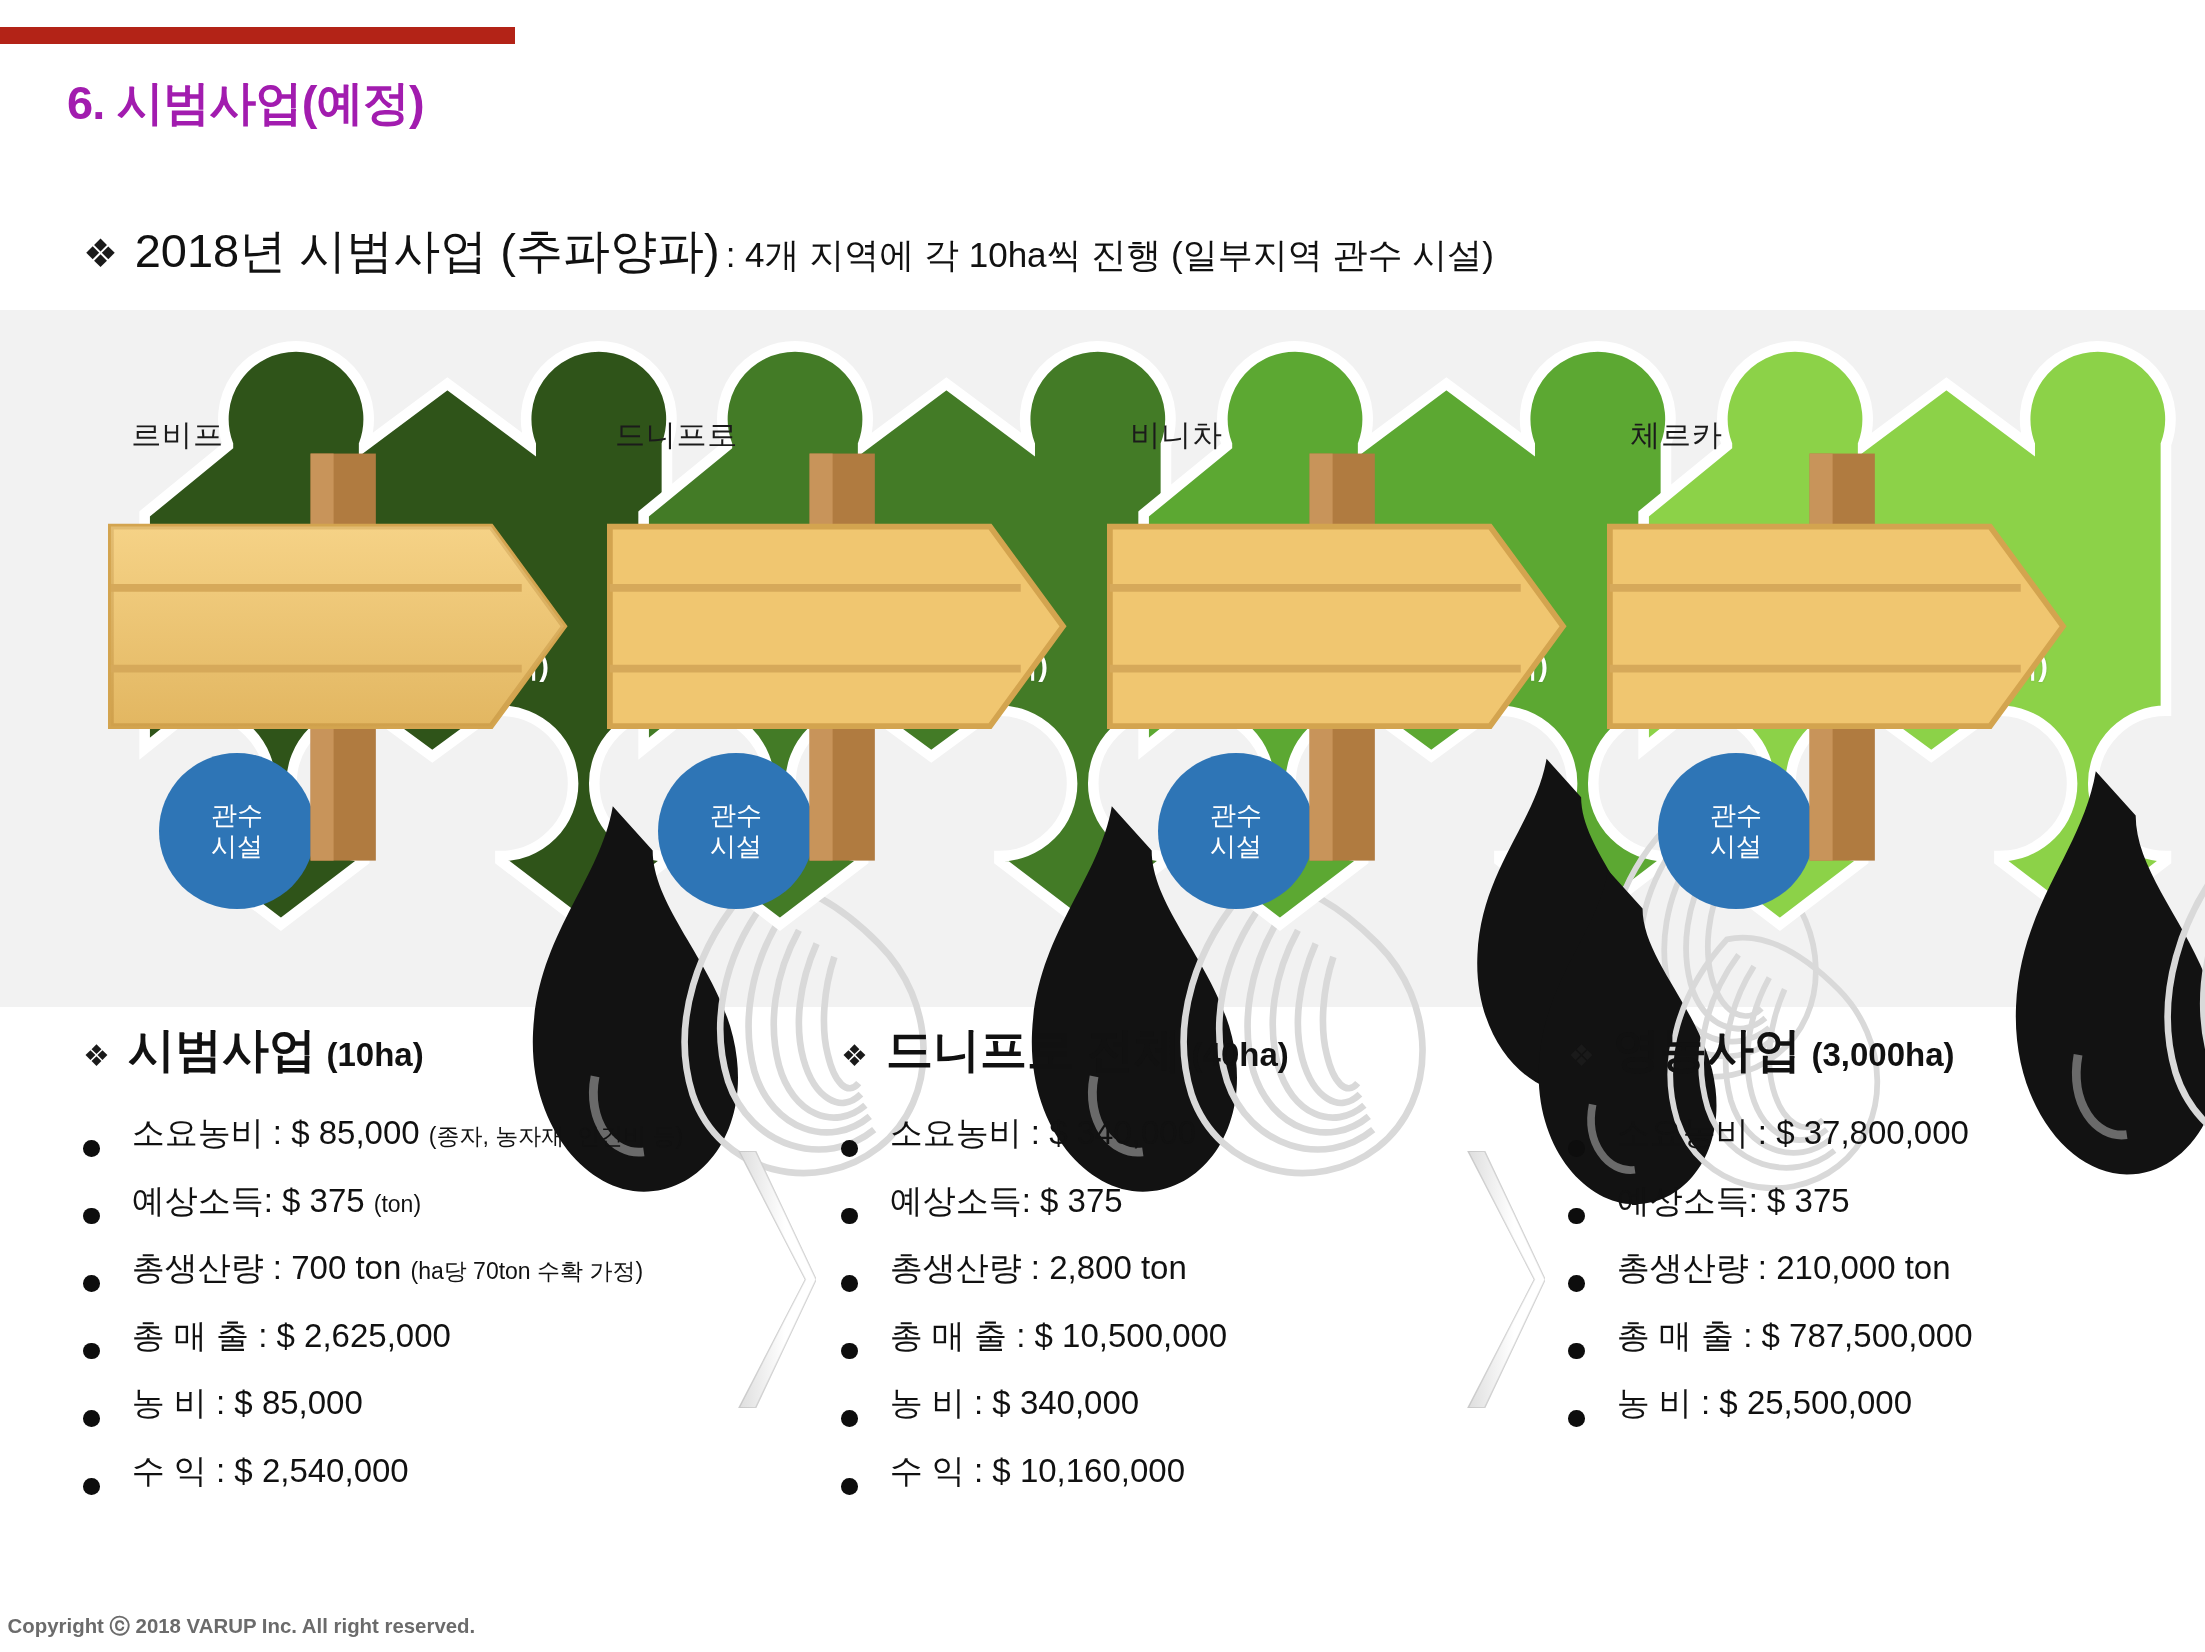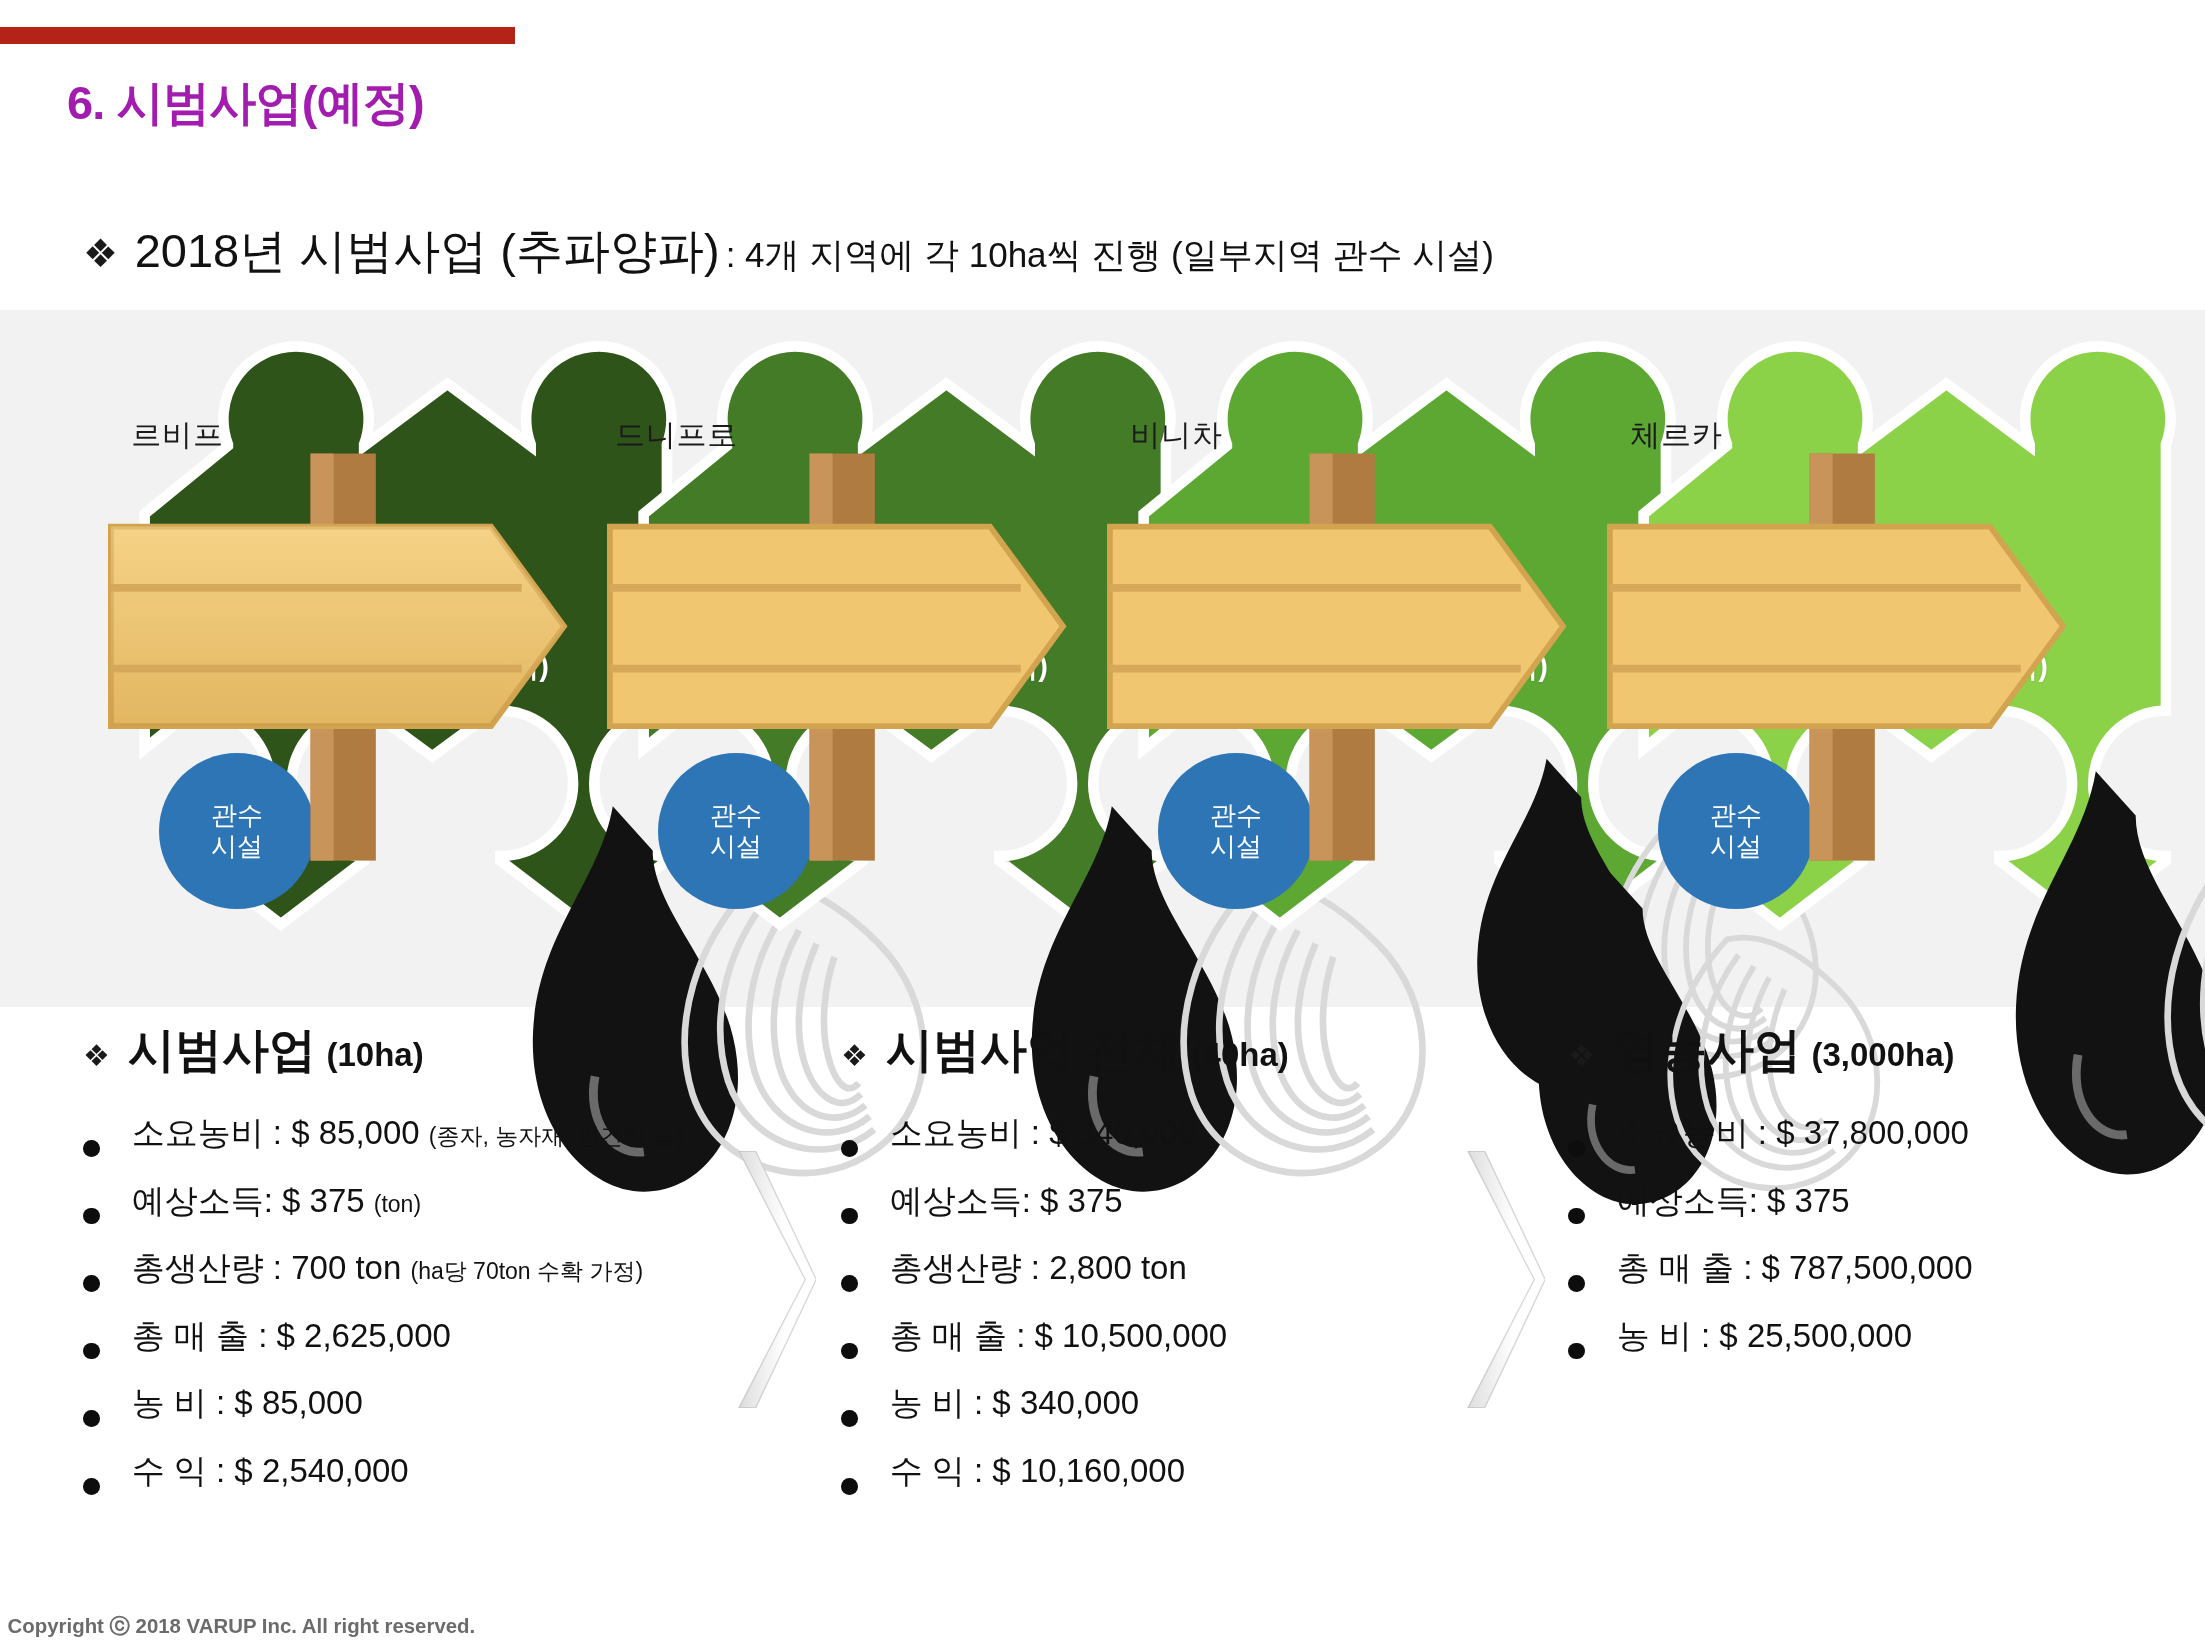--- a/index.html
+++ b/index.html
@@ -401,21 +401,21 @@
       <li class="bullet">
         <span class="dot"></span>
         <span class="btext"><span>수      익 : $ 2,540,000</span><span class="note"></span></span>
       </li>
     </ul>
   </div>
 
   <div class="col col2">
     <div class="col-head">
       <span class="col-mark">❖</span>
-      <span class="col-title">시범사업 전체</span>
+      <span class="col-title">드니프로 전체</span>
       <span class="col-sub">(40ha)</span>
     </div>
     <ul class="bullet-list">
       <li class="bullet">
         <span class="dot"></span>
         <span class="btext"><span>소요농비 : $ 340,000</span><span class="note"></span></span>
       </li>
       <li class="bullet">
         <span class="dot"></span>
         <span class="btext"><span>예상소득: $ 375</span><span class="note"></span></span>
@@ -449,20 +449,24 @@
       <li class="bullet">
         <span class="dot"></span>
         <span class="btext"><span>소요농비 : $ 37,800,000</span><span class="note"></span></span>
       </li>
       <li class="bullet">
         <span class="dot"></span>
         <span class="btext"><span>예상소득: $ 375</span><span class="note"></span></span>
       </li>
       <li class="bullet">
         <span class="dot"></span>
+        <span class="btext"><span>총생산량 : 210,000 ton</span><span class="note"></span></span>
+      </li>
+      <li class="bullet">
+        <span class="dot"></span>
         <span class="btext"><span>총 매 출 : $ 787,500,000</span><span class="note"></span></span>
       </li>
       <li class="bullet">
         <span class="dot"></span>
         <span class="btext"><span>농      비 : $ 25,500,000</span><span class="note"></span></span>
       </li>
     </ul>
   </div>
 
 </div>

